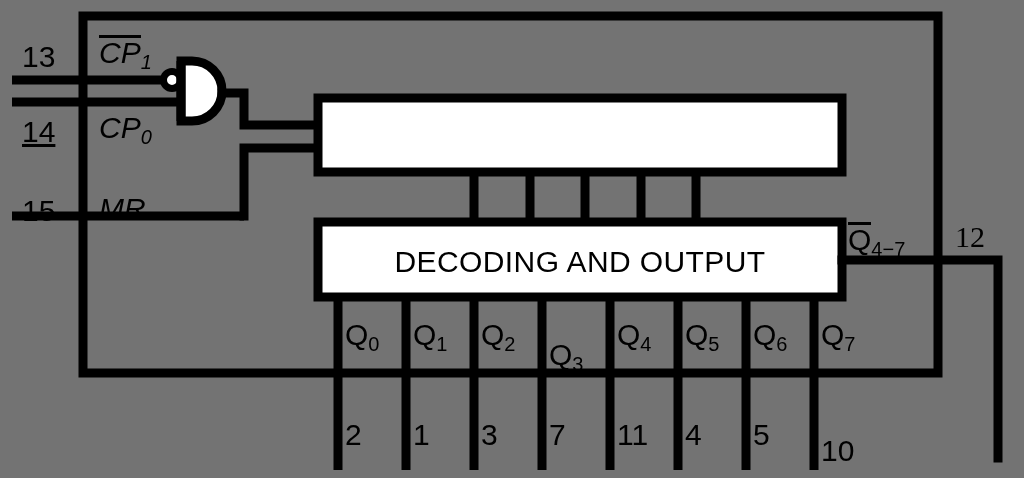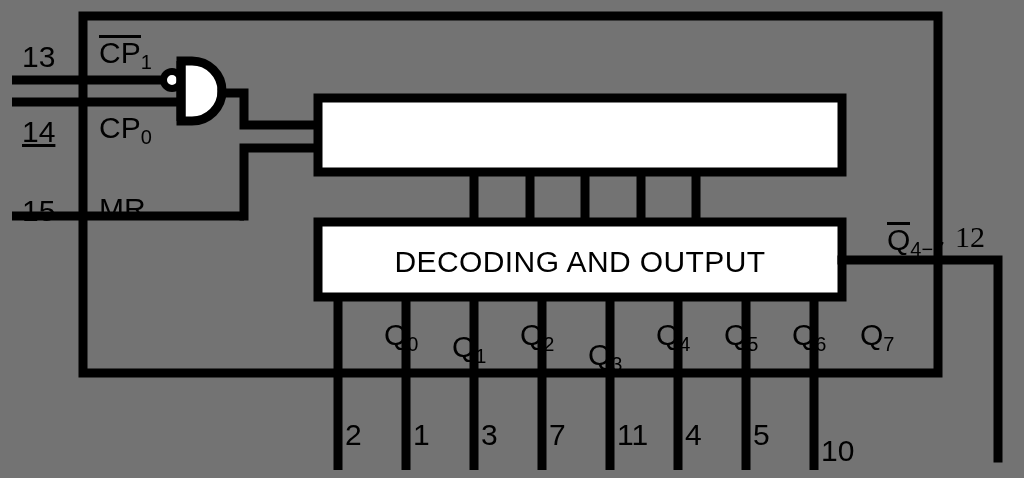--- a/index.html
+++ b/index.html
@@ -21,22 +21,22 @@
     user-select:none;
   }
   .pinnum{font-size:30px;}
   .boxlabel{
     position:absolute;
     font-size:30px;
     letter-spacing:0.4px;
     white-space:nowrap;
     text-align:center;
   }
-  .siglbl{font-size:30px;}
-  .qlbl{font-size:30px;padding-left:39px;}
+  .siglbl{font-size:30px;font-style:italic;}
+  .qlbl{font-size:30px;}
   .obar{
     display:inline-block;
     position:relative;
     line-height:1;
   }
   .obar::before{
     content:"";
     position:absolute;
     left:0;right:0;
     top:-0.09em;
@@ -133,21 +133,21 @@
   <div class="boxlabel" style="left:318px;top:245px;width:524px;">DECODING AND OUTPUT</div>
 
   <div class="lbl qlbl" style="left:848px;top:225px;">
     <span class="obar"><span>Q</span></span><span class="sub">4−7</span>
   </div>
   <div class="lbl pinnum" style="left:955px;top:222px;font-family:Liberation Serif, serif;">12</div>
 
   <div class="lbl qlbl" style="left:345px;top:320px;">
     <span>Q</span><span class="sub">0</span>
   </div>
-  <div class="lbl qlbl" style="left:413px;top:320px;margin-top:12px;">
+  <div class="lbl qlbl" style="left:413px;top:320px;">
     <span>Q</span><span class="sub">1</span>
   </div>
   <div class="lbl qlbl" style="left:481px;top:320px;">
     <span>Q</span><span class="sub">2</span>
   </div>
   <div class="lbl qlbl" style="left:549px;top:340px;text-align:right;">
     <span>Q</span><span class="sub">3</span>
   </div>
   <div class="lbl qlbl" style="left:617px;top:320px;">
     <span>Q</span><span class="sub">4</span>

